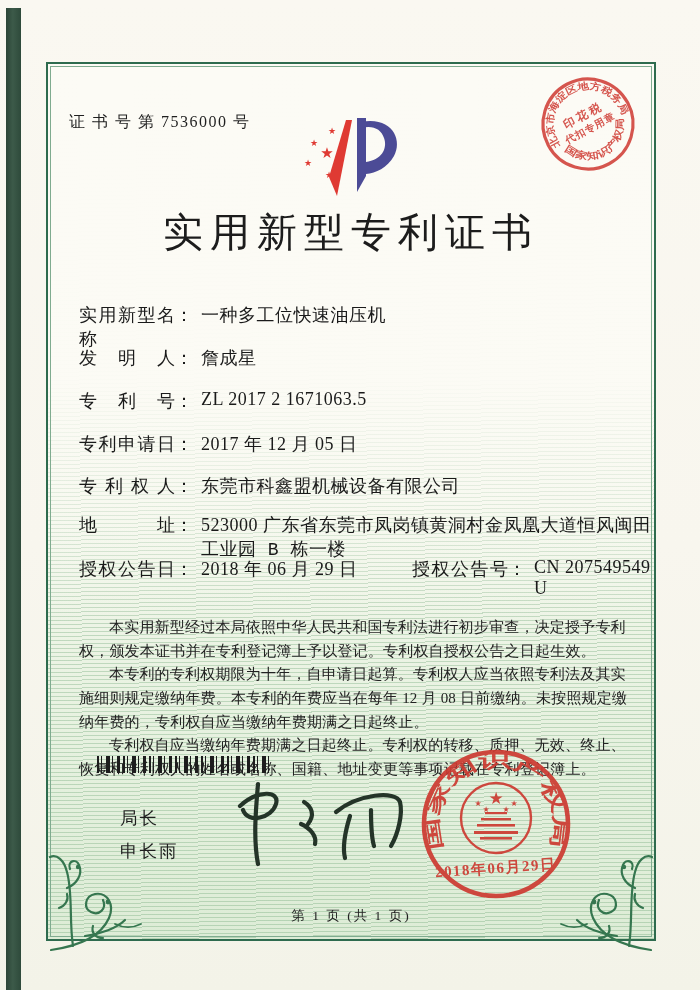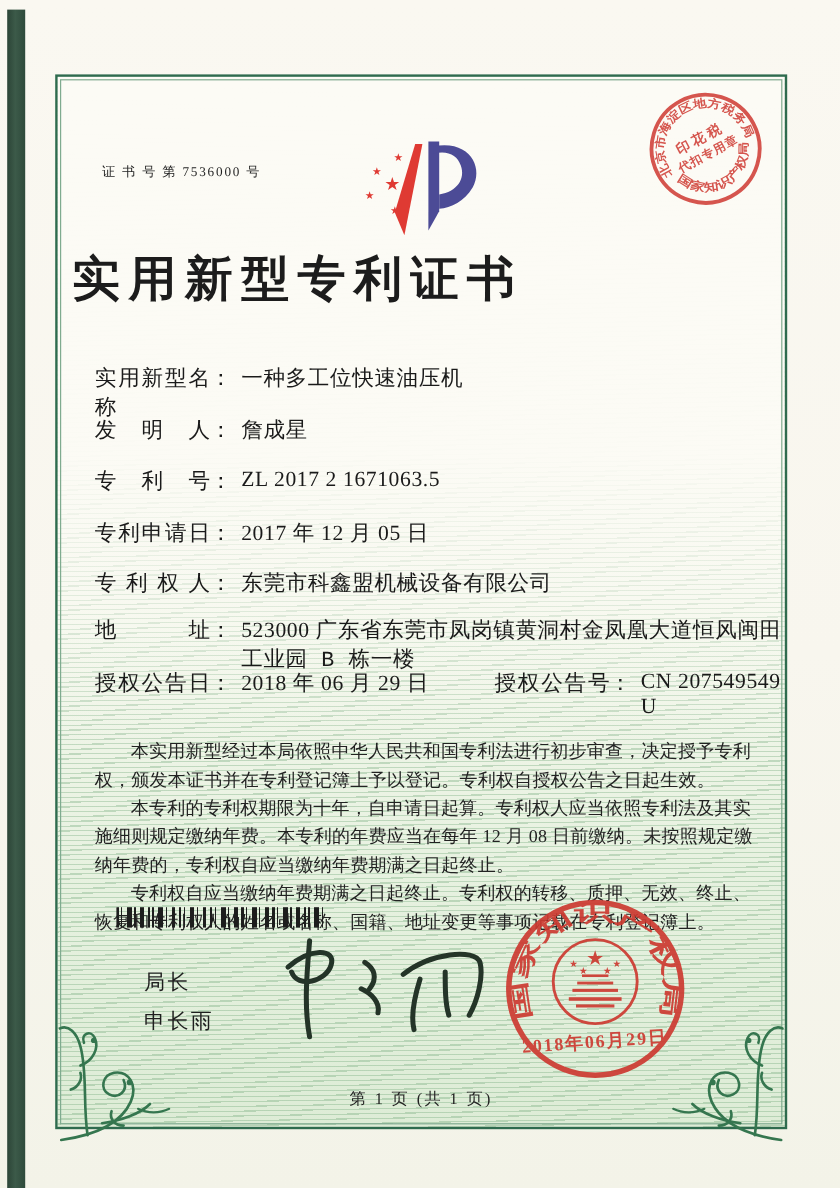--- a/index.html
+++ b/index.html
@@ -18,23 +18,23 @@
     border:2px solid #2e6b4e;
     background-image:
       linear-gradient(180deg,rgba(252,251,245,1) 0%,rgba(252,251,245,.97) 36%,rgba(252,251,245,0) 64%),
       repeating-linear-gradient(179deg,rgba(100,160,110,.33) 0 1px,rgba(100,160,110,0) 1px 4px),
       linear-gradient(180deg,#fcfbf5 0%,#f4f7ec 50%,#e6f1df 78%,#ddecd6 100%);
   }
   .frame::before{
     content:"";position:absolute;inset:2px;border:1px solid #7fab8f;pointer-events:none;
   }
   .abs{position:absolute;}
-  .certno{left:37px;top:48px;font-size:11px;letter-spacing:1.5px;color:#1f1f1f;margin-top:24px;}
-  .title{left:0;top:141px;width:100%;text-align:left;font-size:40px;font-weight:bold;
-         letter-spacing:7px;color:#1c1c1c;padding-left:12px;}
+  .certno{left:21px;top:48px;font-size:16px;letter-spacing:1.5px;color:#1f1f1f;}
+  .title{left:0;top:141px;width:100%;text-align:center;font-size:40px;font-weight:normal;
+         letter-spacing:7px;color:#1c1c1c;}
   .logo{left:241px;top:52px;width:120px;height:84px;}
   .taxstamp{left:484px;top:4px;width:112px;height:112px;transform:rotate(-28deg);opacity:.92;}
   .frow{left:31px;display:flex;align-items:flex-start;font-size:18px;color:#1a1a1a;}
   .flabel{display:inline-block;width:96px;text-align:justify;text-align-last:justify;flex:none;}
   .fcolon{flex:none;margin-right:8px;}
   .fval{letter-spacing:.5px;}
   .addr2{margin-top:4px;font-family:Liberation Mono, monospace;}
   .grantright{left:364px;}
   .bodytext{left:31px;top:524px;width:552px;font-size:15px;line-height:1.58;
             letter-spacing:.2px;color:#222;margin-top:28px;}

